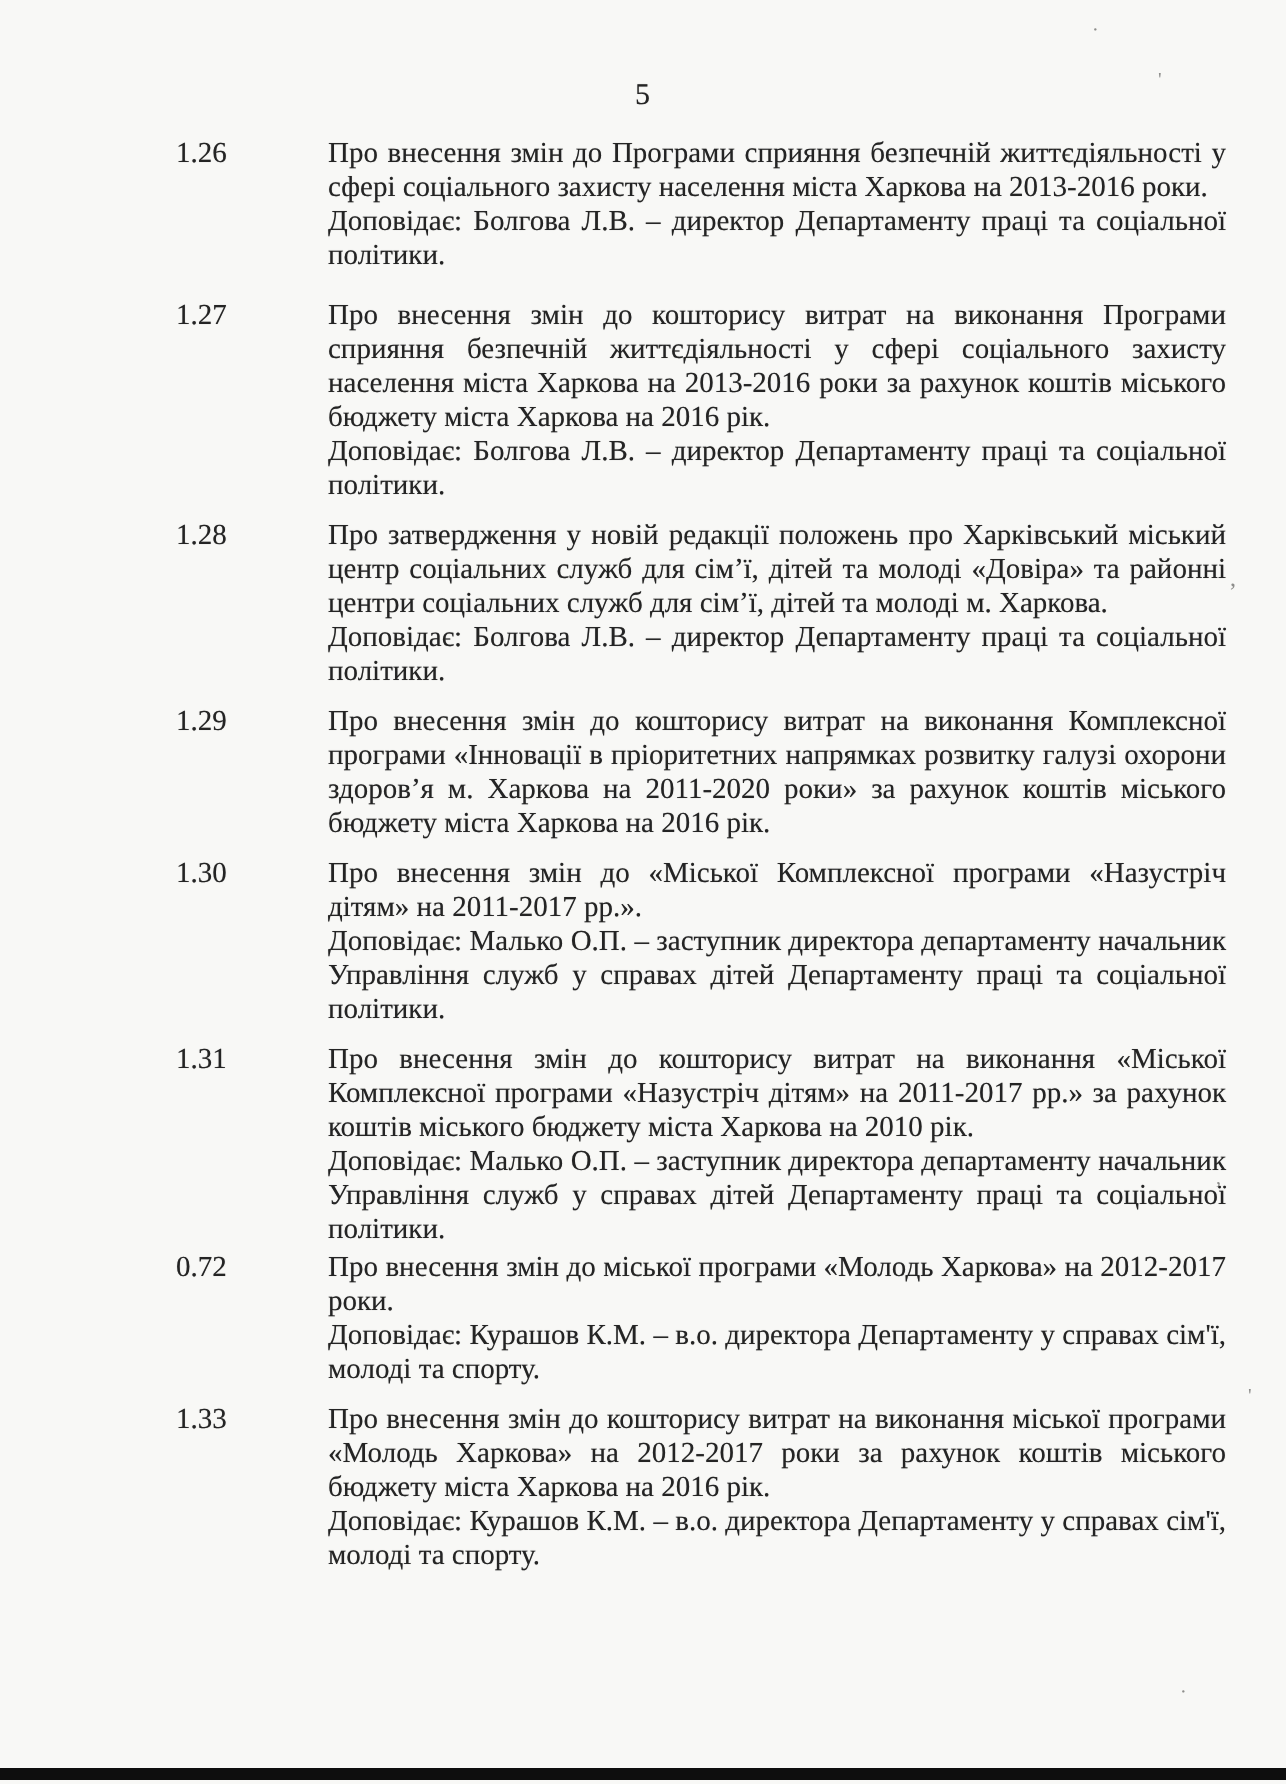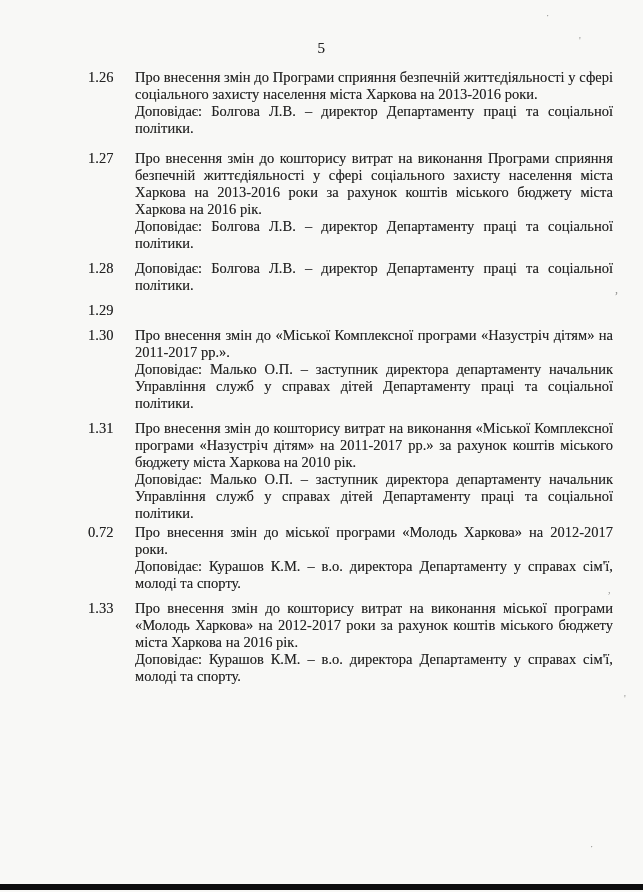--- a/index.html
+++ b/index.html
@@ -42,20 +42,21 @@
   .agenda-item.gap-lg { margin-bottom: 13px; }
   .agenda-item.gap-xs { margin-bottom: 2px; }
   .item-num {
     flex: 0 0 47px;
     font-size: 14.5px;
     line-height: 17px;
   }
   .item-body {
     flex: 1 1 auto;
     min-width: 0;
+    margin-left: 29px;
   }
   .item-title {
     font-size: 14.5px;
     line-height: 17px;
     text-align: justify;
     text-justify: inter-word;
   }
   .item-reporter {
     font-size: 14.5px;
     line-height: 17px;
@@ -105,27 +106,29 @@
       <div class="item-num">1.27</div>
       <div class="item-body">
         <div class="item-title">Про внесення змін до кошторису витрат на виконання Програми сприяння безпечній життєдіяльності у сфері соціального захисту населення міста Харкова на 2013-2016 роки за рахунок коштів міського бюджету міста Харкова на 2016 рік.</div>
         <div class="item-reporter">Доповідає: Болгова Л.В. – директор Департаменту праці та соціальної політики.</div>
       </div>
     </div>
 
     <div class="agenda-item">
       <div class="item-num">1.28</div>
       <div class="item-body">
+        <div class="item-title">Про затвердження у новій редакції положень про Харківський міський центр соціальних служб для сім’ї, дітей та молоді «Довіра» та районні центри соціальних служб для сім’ї, дітей та молоді м. Харкова.</div>
         <div class="item-reporter">Доповідає: Болгова Л.В. – директор Департаменту праці та соціальної політики.</div>
       </div>
     </div>
 
     <div class="agenda-item">
       <div class="item-num">1.29</div>
       <div class="item-body">
+        <div class="item-title">Про внесення змін до кошторису витрат на виконання Комплексної програми «Інновації в пріоритетних напрямках розвитку галузі охорони здоров’я м. Харкова на 2011-2020 роки» за рахунок коштів міського бюджету міста Харкова на 2016 рік.</div>
       </div>
     </div>
 
     <div class="agenda-item">
       <div class="item-num">1.30</div>
       <div class="item-body">
         <div class="item-title">Про внесення змін до «Міської Комплексної програми «Назустріч дітям» на 2011-2017 рр.».</div>
         <div class="item-reporter">Доповідає: Малько О.П. – заступник директора департаменту начальник Управління служб у справах дітей Департаменту праці та соціальної політики.</div>
       </div>
     </div>

